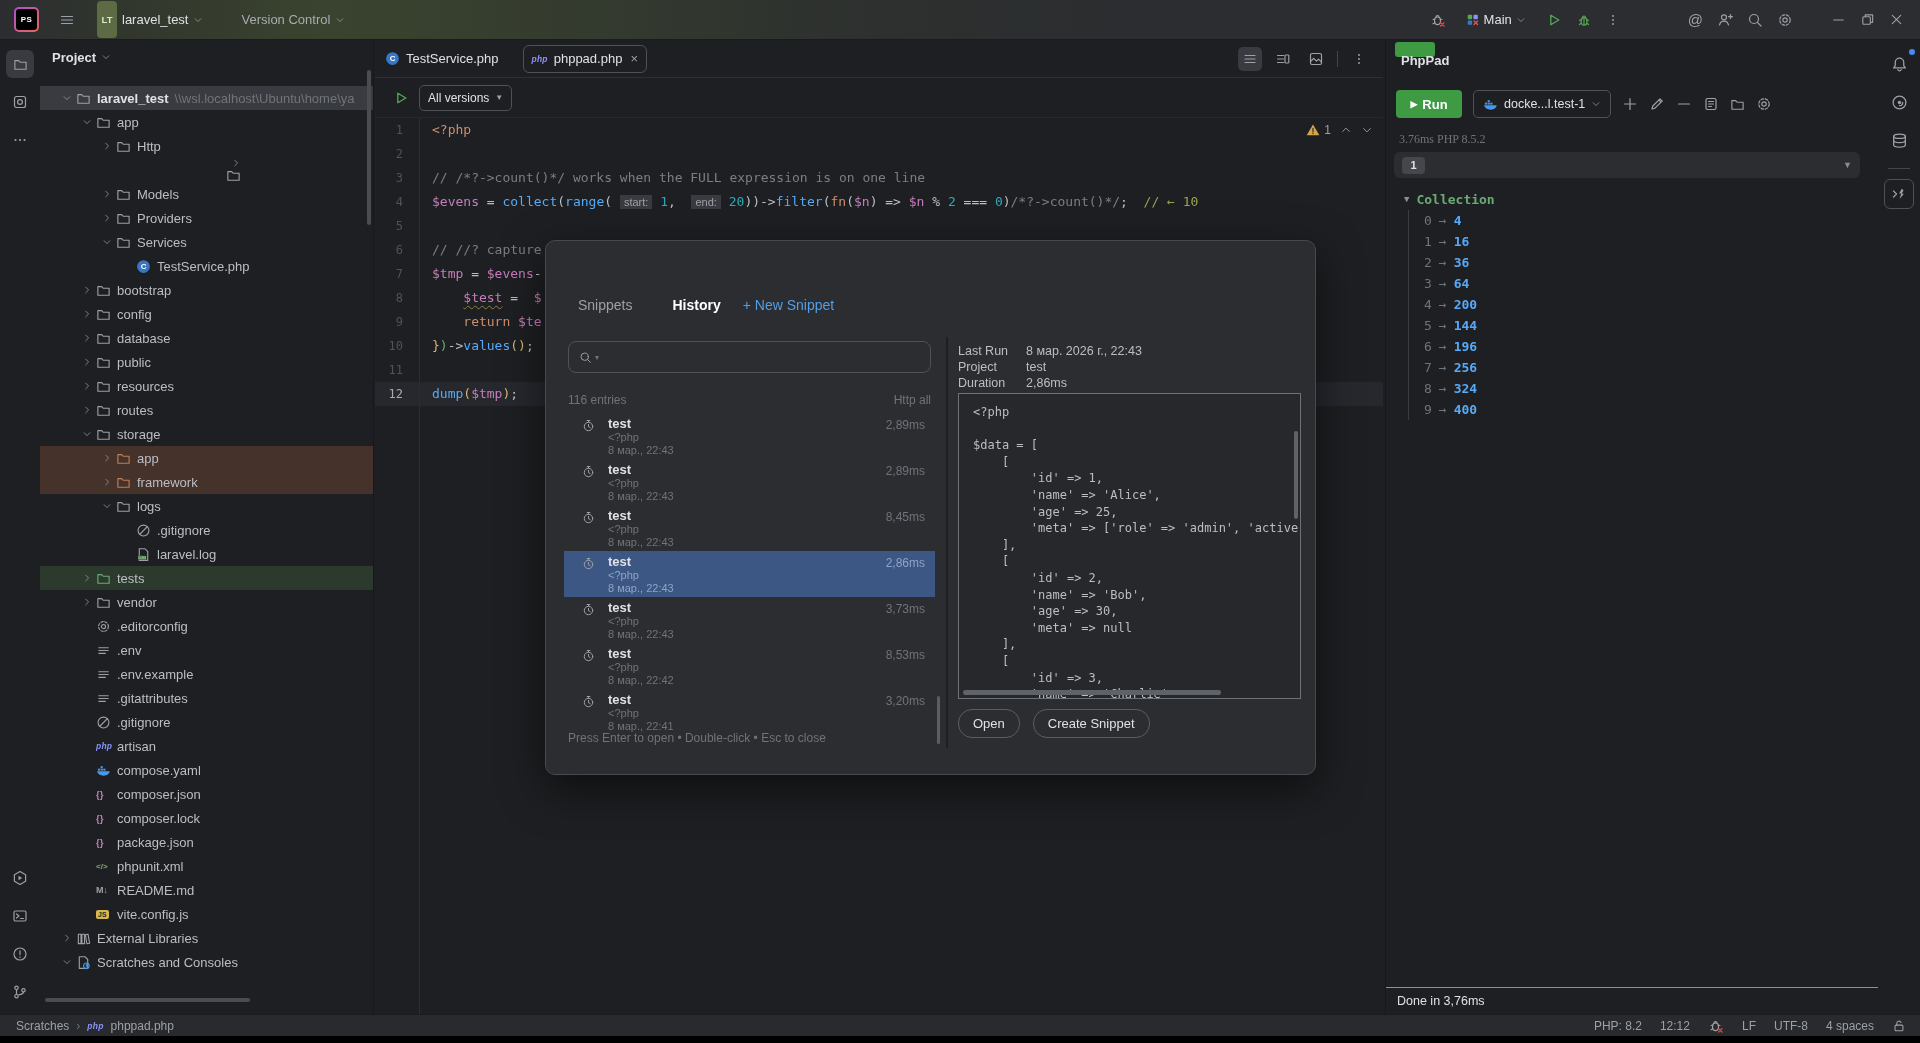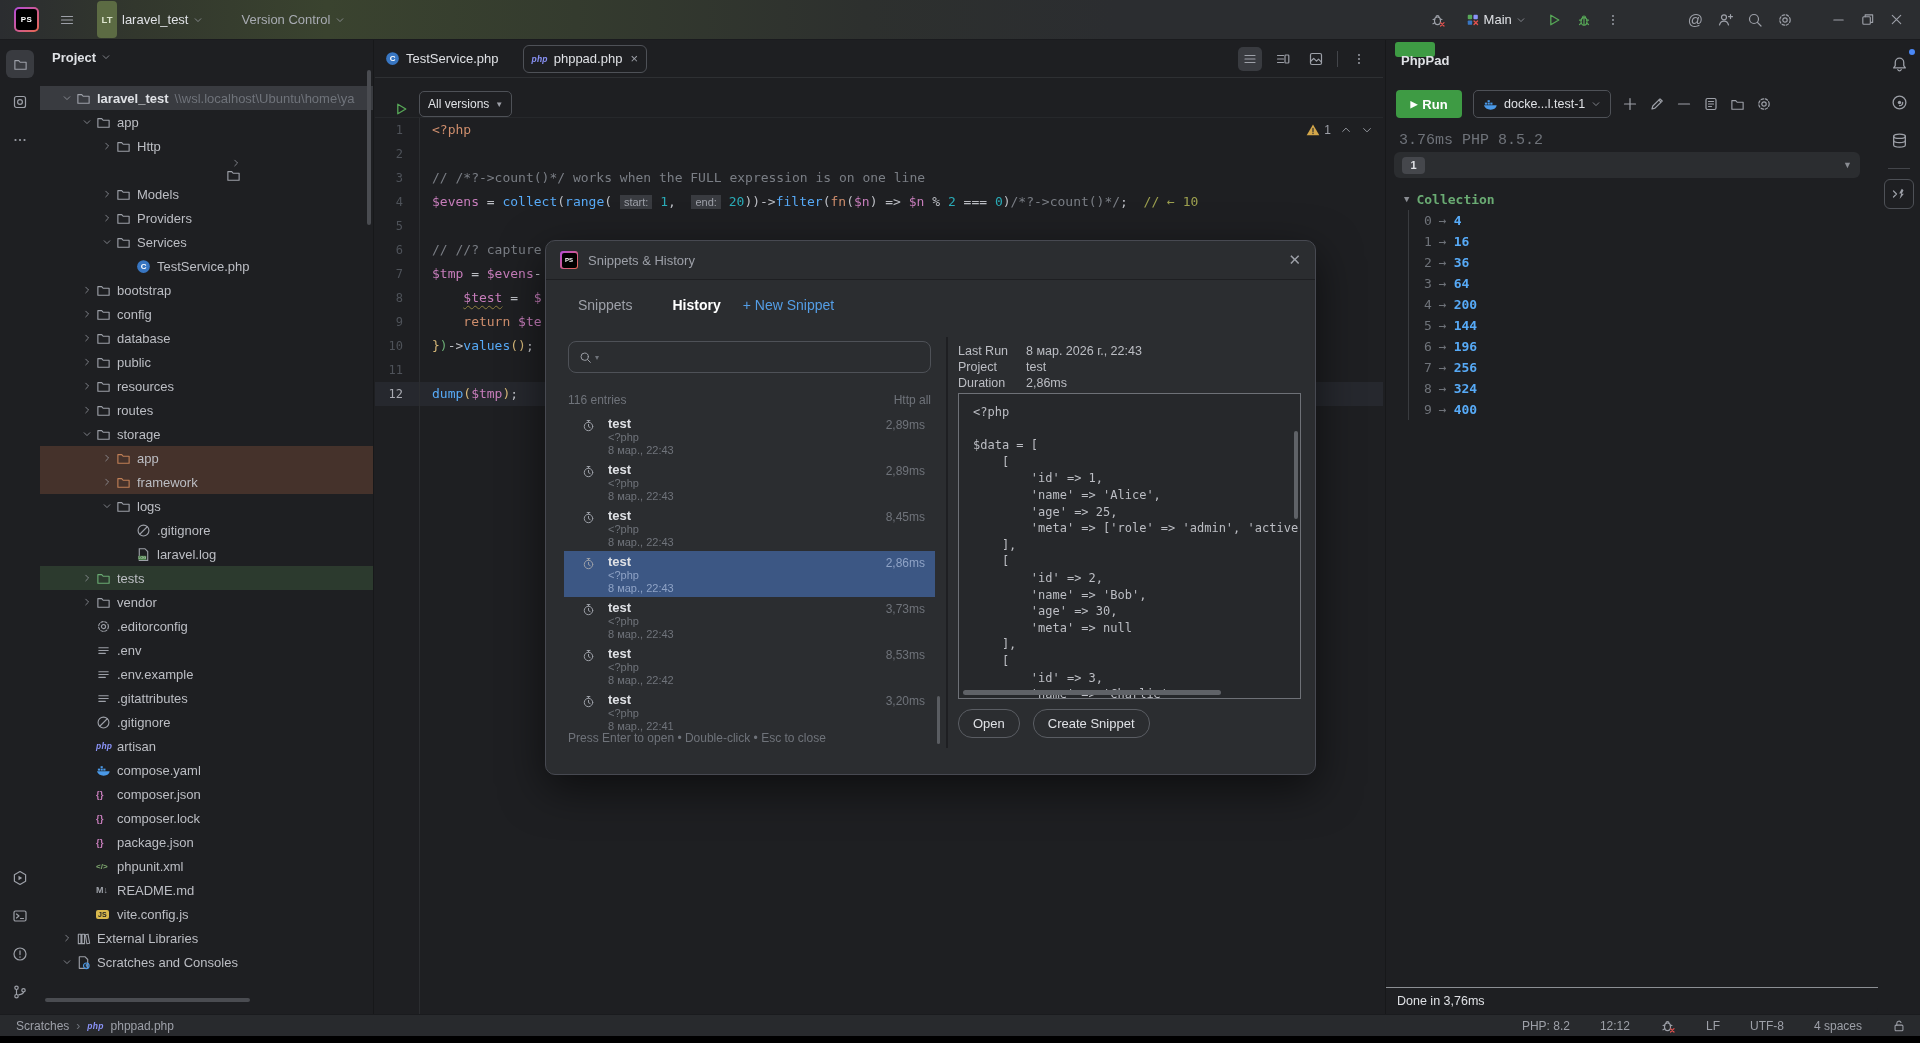--- a/index.html
+++ b/index.html
@@ -56,21 +56,21 @@
   
   #editor{position:absolute;left:375px;top:40px;width:1008px;height:974px;background:#1e1f22}
   #ed-tabs{height:38px;border-bottom:1px solid #2e3033;display:flex;align-items:center;box-sizing:border-box}
   .ed-tab{display:flex;align-items:center;gap:6px;padding:0 10px;color:#dfe1e5;height:38px}
   .ed-tab.active{height:26px;border:1px solid #4e5157;border-radius:6px;margin-left:14px;padding:0 8px;background:#1e1f22}
   .tab-close{color:#9da0a8;font-size:13px;margin-left:2px}
   #ed-tab-icons{margin-left:auto;display:flex;align-items:center;gap:9px;padding-right:12px}
   .mini-chip{width:24px;height:24px;border-radius:5px;display:flex;align-items:center;justify-content:center}
   .mini-chip.active{background:#393b40}
   .tdiv{width:1px;height:16px;background:#43454a}
-  #ed-run{height:40px;display:flex;align-items:flex-end;gap:10px;padding-left:18px;border-bottom:1px solid #26282b;box-sizing:border-box}
+  #ed-run{height:40px;display:flex;align-items:center;gap:10px;padding-left:18px;border-bottom:1px solid #26282b;box-sizing:border-box}
   .allv-chip{height:24px;border:1px solid #4e5157;border-radius:5px;display:flex;align-items:center;gap:6px;padding:0 8px;color:#dfe1e5;font-size:12px}
   #ed-body{position:relative;height:896px;font-family:"DejaVu Sans Mono",monospace;font-size:13px}
   #gutter-line{position:absolute;left:44px;top:0;bottom:0;width:1px;background:#2b2d30}
   .cl{display:flex;height:24px;line-height:24px;white-space:pre}
   .cl.cur{background:#26282e}
   .cl .ln{width:44px;min-width:44px;padding-right:16px;box-sizing:border-box;text-align:right;color:#4e5259;font-size:12px}
   .cl.cur .ln{color:#a9abb2}
   .cl .ct{padding-left:13px}
   .tok-kw{color:#cf8e6d}.tok-cmt{color:#7a7e85}.tok-var{color:#c77dbb}.tok-fn{color:#57aaf7}
   .tok-num{color:#2aacb8}.tok-def{color:#bcbec4}.tok-res{color:#9da04f}.tok-gold{color:#d5b778}.tok-grn{color:#6aab73}
@@ -115,38 +115,38 @@
   .dlg-btn{height:27px;padding:0 14px;border:1px solid #5a5d63;border-radius:14px;color:#dfe1e5;font-size:13px;display:flex;align-items:center;background:transparent}
   #dlg-hint{position:absolute;left:22px;top:490px;color:#6f737a;font-size:12px}
 
   
   #phppad{position:absolute;left:1385px;top:40px;width:493px;height:974px;background:#1e1f22;border-left:1px solid #17181a;box-sizing:border-box}
   #pp-activity{position:absolute;left:9px;top:2px;width:40px;height:15px;background:#3e9b44;border-radius:3px}
   #pp-title{position:absolute;left:15px;top:13px;color:#dfe1e5;font-weight:bold}
   #pp-toolbar{position:absolute;left:10px;top:50px;right:10px;display:flex;align-items:center;gap:11px}
   #pp-run{height:28px;width:66px;background:#3e9b44;border-radius:4px;display:flex;align-items:center;justify-content:center;gap:5px;color:#fff;font-weight:bold;font-size:13px}
   #pp-env{height:26px;border:1px solid #4e5157;border-radius:5px;display:flex;align-items:center;gap:6px;padding:0 9px;color:#dfe1e5;font-size:12.5px}
-  #pp-stats{position:absolute;left:13px;top:92px;font-family:Liberation Mono, monospace;font-size:15px;color:#6f737a}
+  #pp-stats{position:absolute;left:13px;top:92px;font-family:Liberation Serif, serif;font-size:12px;color:#6f737a}
   #pp-input{position:absolute;left:8px;top:112px;right:18px;height:26px;background:#2b2d30;border-radius:6px;display:flex;align-items:center;padding:0 8px;box-sizing:border-box}
   #pp-badge{min-width:17px;height:17px;background:#45474c;border-radius:4px;color:#dfe1e5;font-size:11px;font-weight:bold;display:flex;align-items:center;justify-content:center;padding:0 3px}
   #pp-input-caret{margin-left:auto;color:#8a8d93;font-size:9px}
   #pp-output{position:absolute;left:0;top:148px;right:0;font-family:"DejaVu Sans Mono",monospace;font-size:13px}
   #pp-coll-header{display:flex;align-items:center;height:22px;padding-left:18px;gap:7px}
   #pp-coll-header .arrow{color:#8a8d93;font-size:9px}
   #pp-coll-name{color:#6aab73;font-weight:bold}
   #pp-items{margin-left:22px;border-left:1px solid #3a3c40;padding-left:15px}
   .pp-row{height:21px;line-height:21px;display:flex;gap:7px}
   .pp-idx{color:#6f737a}.pp-arr{color:#6f737a}.pp-val{color:#57aaf7;font-weight:bold}
   #pp-footer{position:absolute;left:0;right:0;bottom:0;height:26px;border-top:1px solid #8c8f94;display:flex;align-items:center;padding-left:11px;color:#dfe1e5;font-size:12.5px;background:#1e1f22;border-bottom-right-radius:6px}
 
   
   #statusbar{position:absolute;left:0;top:1014px;width:1920px;height:22px;background:#282a2d;border-top:1px solid #1a1b1e;
     box-sizing:border-box;display:flex;align-items:center;font-size:12px;color:#9da0a8}
   #sb-left{display:flex;align-items:center;gap:7px;padding-left:16px}
-  #sb-right{margin-left:auto;display:flex;align-items:center;gap:30px;padding-right:14px}
+  #sb-right{margin-left:auto;display:flex;align-items:center;gap:18px;padding-right:14px}
   #bottomstrip{position:absolute;left:0;top:1036px;width:1920px;height:7px;background:#000}
 </style>
 </head>
 <body>
 
 <div id="topbar">
   <div class="ps-logo">
       <span>PS</span>
     </div>
   <div class="tb-btn" style="margin-left:14px">
@@ -988,27 +988,20 @@
       <i data-icon="chevdownS">
           <svg width="12" height="12" viewBox="0 0 16 16" fill="none" stroke="currentColor" stroke-width="1.2" stroke-linecap="round" stroke-linejoin="round">
             <path d="M3.5 6l4.5 4.5L12.5 6"></path>
           </svg>
         </i>
     </div>
   </div>
 </div>
 
 <div id="dialog">
-  <div id="dlg-header">
-    <div class="ps-mini">
-        <span>PS</span>
-      </div>
-    <span id="dlg-title">Snippets &amp; History</span>
-    <span id="dlg-close">✕</span>
-  </div>
   <div id="dlg-tabs">
     <span class="dlg-tab">Snippets</span>
     <span class="dlg-tab active">History</span>
     <span class="dlg-tab dlg-new">+ New Snippet</span>
   </div>
   <div id="dlg-search">
     <i data-icon="searchmini">
         <svg width="13" height="13" viewBox="0 0 16 16" fill="none" stroke="currentColor" stroke-width="1.2" stroke-linecap="round" stroke-linejoin="round">
           <circle cx="7" cy="7" r="4.5"></circle>
           <path d="M10.4 10.4L14 14"></path>

